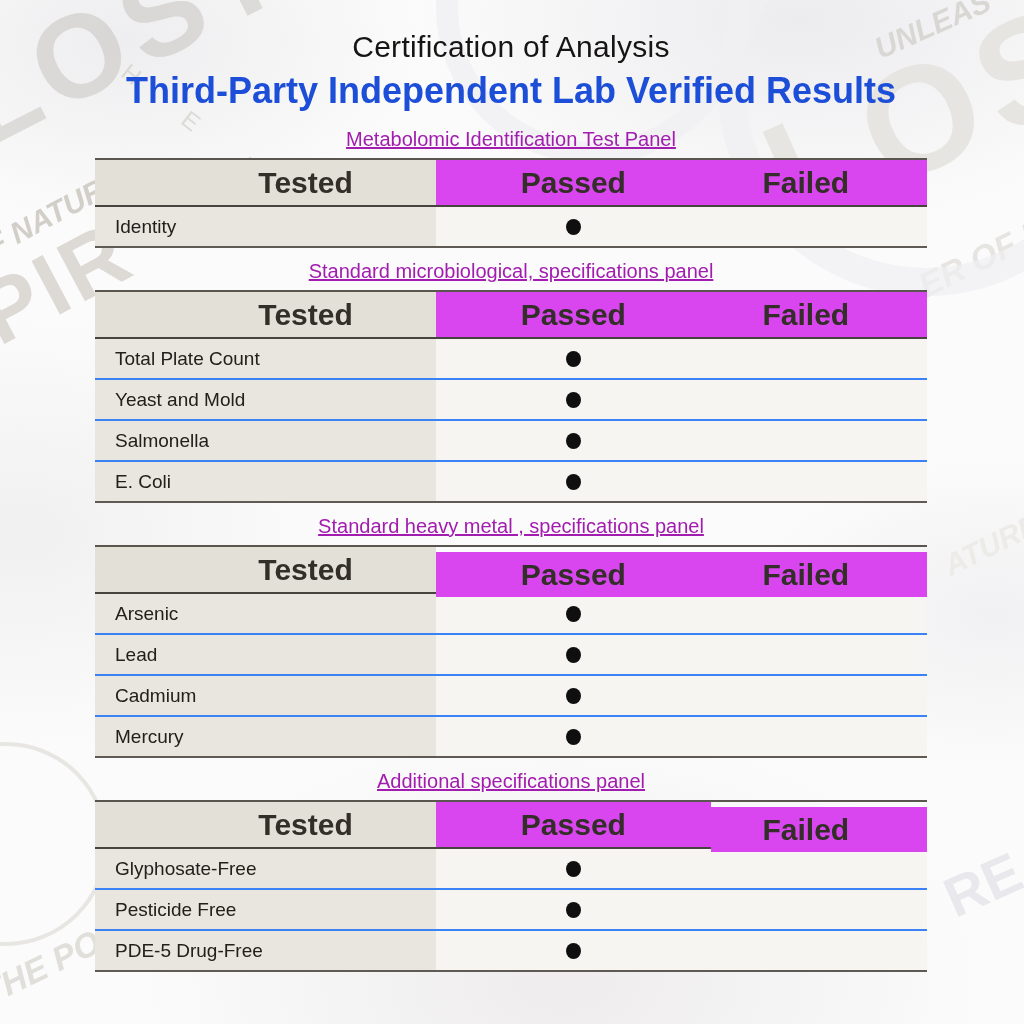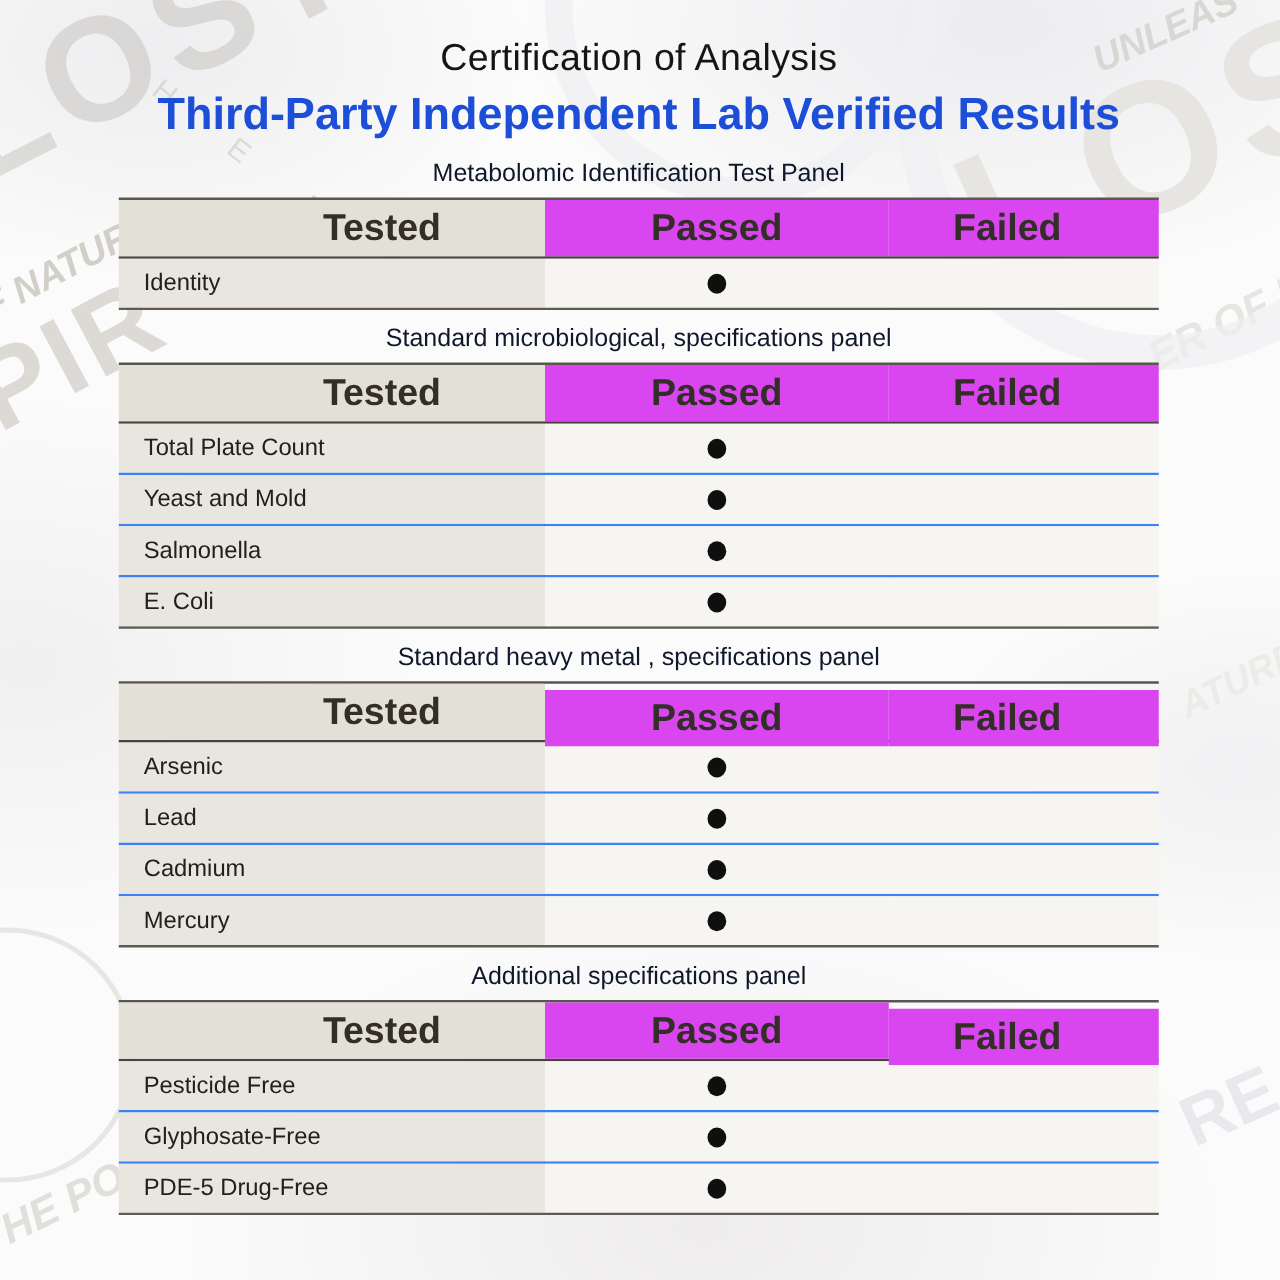--- a/index.html
+++ b/index.html
@@ -41,21 +41,21 @@
   #wm-circ-top{left:436px;top:-150px;width:270px;height:270px;border:22px solid #f0eff1;opacity:.8;}
   #wm-circ-tr{right:-110px;top:-120px;width:360px;height:360px;border:28px solid #eff0f2;opacity:.7;}
   #wm-circ-bl{left:-96px;top:742px;width:196px;height:196px;border:4px solid #e8e6e2;}
   
   .page{position:relative;z-index:2;width:832px;margin-left:95px;}
   .title-main{font-size:30px;font-weight:400;color:#161514;text-align:center;
       margin:30px 0 0;letter-spacing:.3px;}
   .title-sub{font-size:36px;font-weight:700;color:#1d4ed8;text-align:center;margin:6px 0 0;}
   .panel{margin-top:12px;}
   .panel.p1{margin-top:16px;}
-  .panel-title{text-align:center;font-size:20px;color:#0f172a;margin:0 0 7px;}
+  .panel-title{text-align:center;font-size:20px;color:#a21caf;margin:0 0 7px;text-decoration:underline;}
   .tbl{border-top:2px solid #5a564f;border-bottom:2px solid #5f5b54;}
   .row{display:grid;grid-template-columns:41% 33% 26%;}
   .row.hdr{border-bottom:2px solid #47433d;}
   .row.data{border-bottom:2px solid #3b82f6;}
   .row.data:last-child{border-bottom:none;}
   .cell{display:flex;align-items:center;}
   .row.hdr .cell{height:45px;}
   .row.data .cell{height:39px;}
   .ch{justify-content:center;font-weight:700;font-size:30px;color:#332e27;}
   .ch.ct{background:#e3e0d7;padding-left:80px;}
@@ -204,38 +204,38 @@
 
   <section class="panel p4">
     <div class="panel-title">Additional specifications panel</div>
     <div class="tbl">
       <div class="row hdr">
         <div class="cell ch ct">Tested</div>
         <div class="cell ch cp">Passed</div>
         <div class="cell ch cf">Failed</div>
       </div>
       <div class="row data">
+        <div class="cell ct">Glyphosate-Free</div>
+        <div class="cell cp">
+            <span class="dot"></span>
+          </div>
+        <div class="cell cf">
+            <span class="dot" style="visibility: hidden;"></span>
+          </div>
+      </div>
+      <div class="row data">
         <div class="cell ct">Pesticide Free</div>
         <div class="cell cp">
             <span class="dot"></span>
           </div>
         <div class="cell cf">
             <span class="dot" style="visibility: hidden;"></span>
           </div>
       </div>
       <div class="row data">
-        <div class="cell ct">Glyphosate-Free</div>
-        <div class="cell cp">
-            <span class="dot"></span>
-          </div>
-        <div class="cell cf">
-            <span class="dot" style="visibility: hidden;"></span>
-          </div>
-      </div>
-      <div class="row data">
         <div class="cell ct">PDE-5 Drug-Free</div>
         <div class="cell cp">
             <span class="dot"></span>
           </div>
         <div class="cell cf">
             <span class="dot" style="visibility: hidden;"></span>
           </div>
       </div>
     </div>
   </section>

